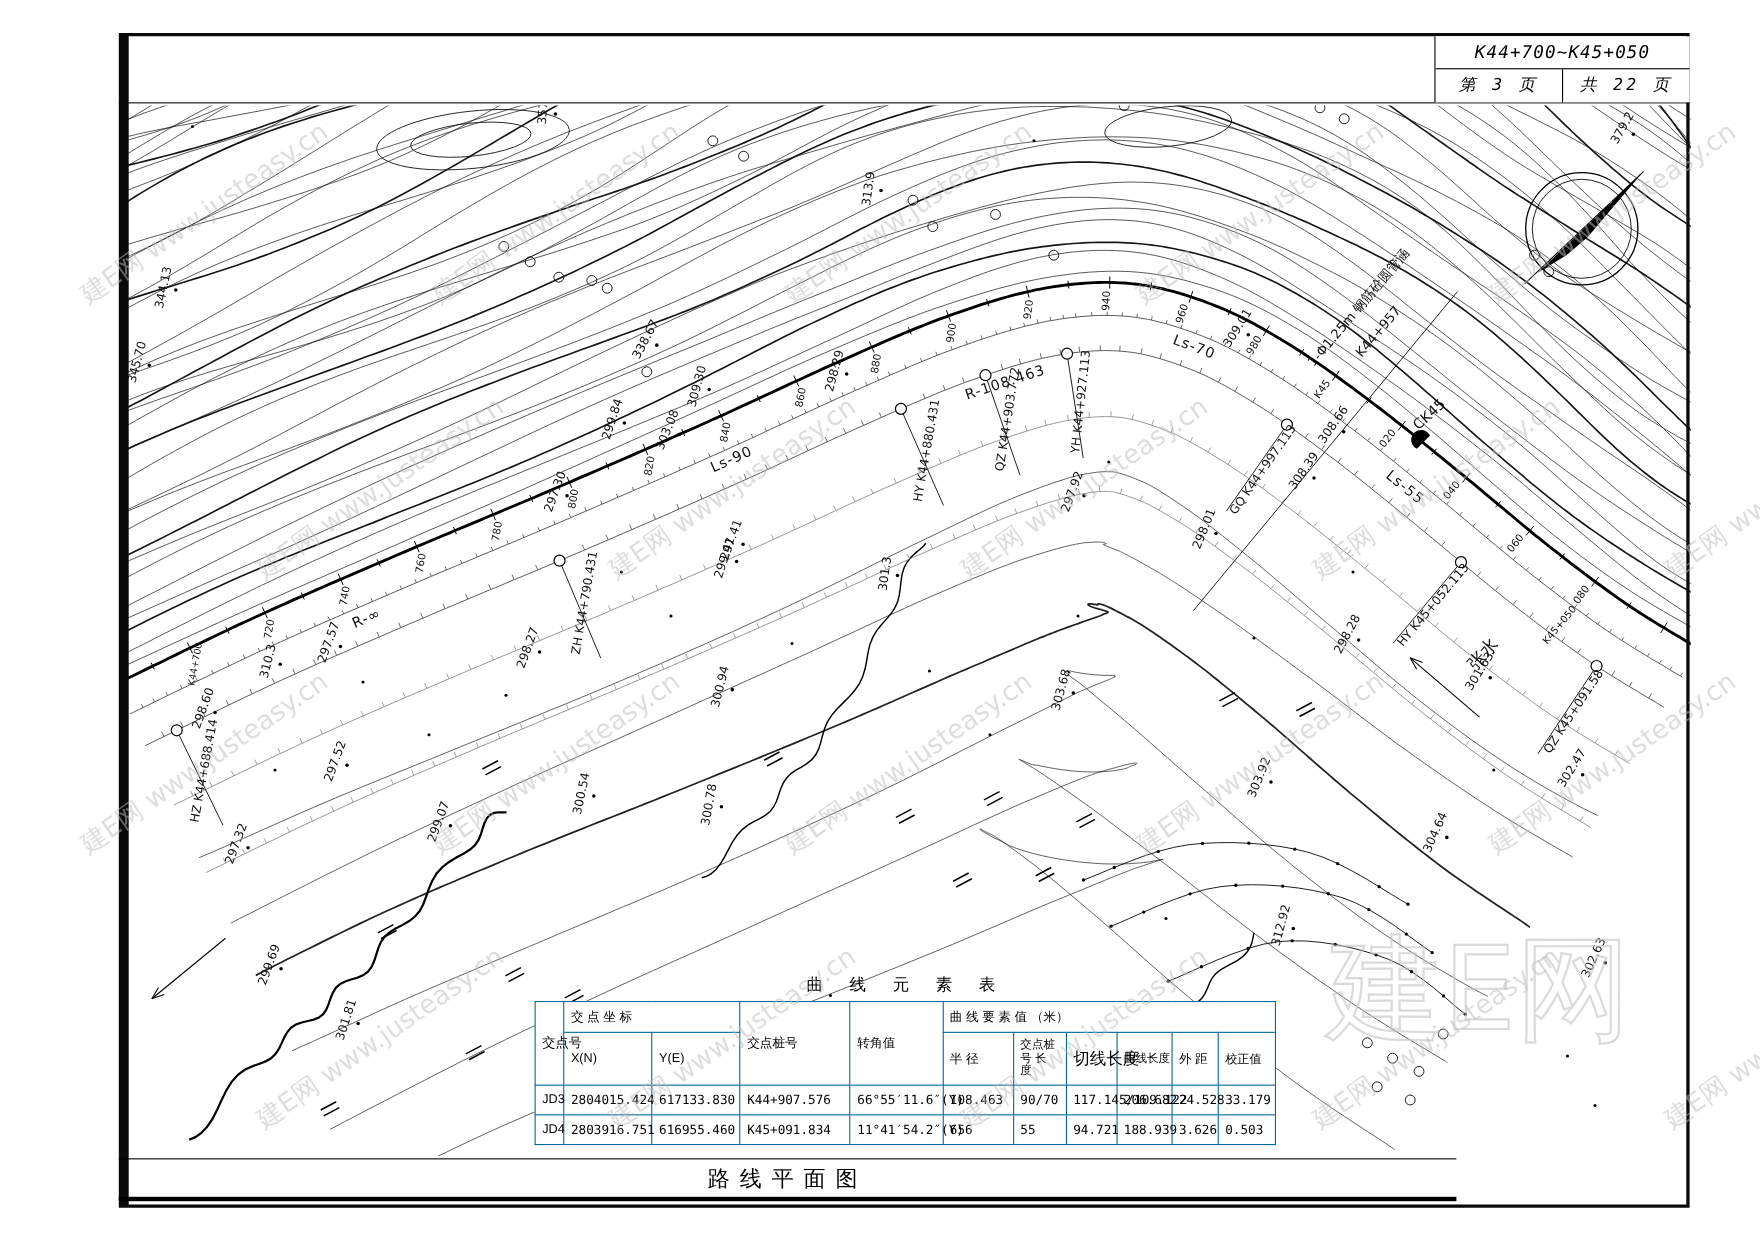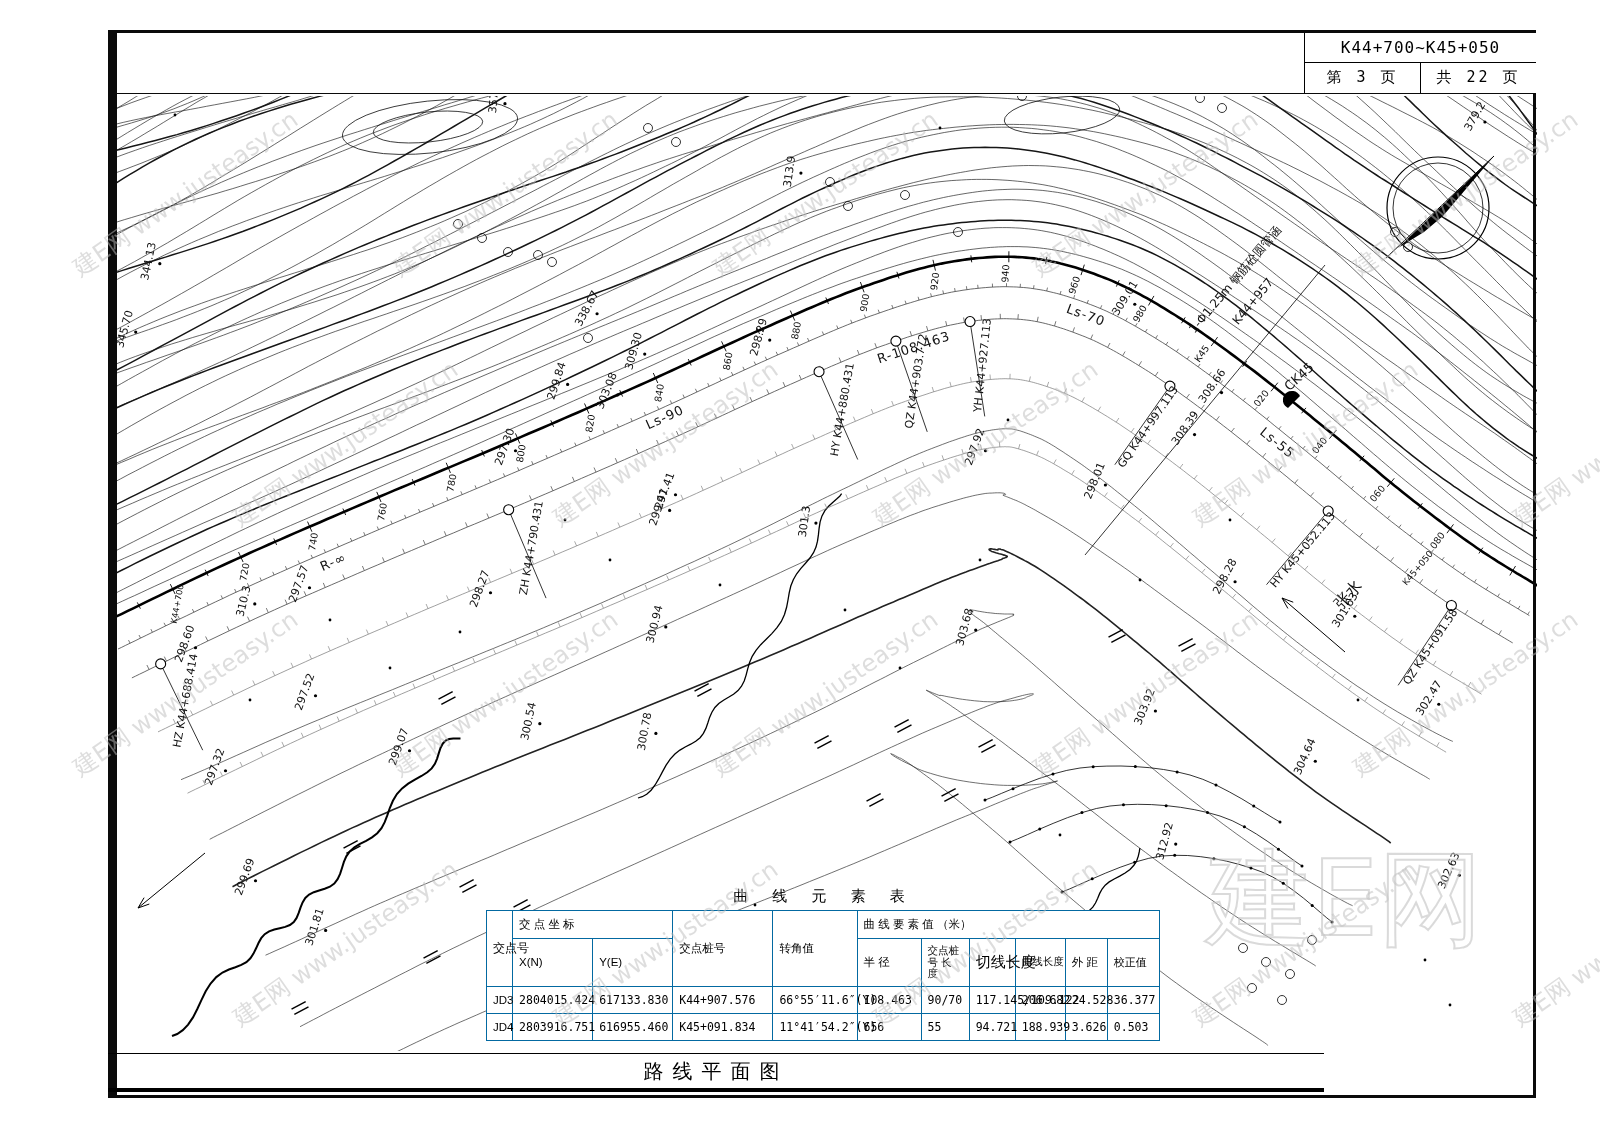--- a/index.html
+++ b/index.html
@@ -1,21 +1,21 @@
 <!DOCTYPE html>
 <html><head>
 <meta charset="utf-8">
 <style>
   html,body{margin:0;padding:0;background:#fff;}
   body{width:1600px;height:1131px;position:relative;font-family:"Liberation Sans",sans-serif;overflow:hidden;}
   #map-svg{position:absolute;left:0;top:0;z-index:1;}
   #wm-svg{position:absolute;left:0;top:0;z-index:9;pointer-events:none;}
   .frame{position:absolute;left:108px;top:30px;width:1428px;height:1068px;border:3px solid #0a0a0a;border-left:9px solid #0a0a0a;z-index:5;pointer-events:none;box-sizing:border-box;}
   .topline{position:absolute;left:108px;top:93px;width:1428px;height:1px;background:#0a0a0a;z-index:5;}
-  .titleblock{position:absolute;left:1304px;top:33px;width:232px;height:60px;z-index:6;background:#fff;border-left:1.5px solid #000;box-sizing:border-box;font-family:"DejaVu Sans Mono","Liberation Mono",monospace;}
+  .titleblock{position:absolute;left:1304px;top:33px;width:232px;height:60px;z-index:6;background:#fff;border-left:1.5px solid #000;box-sizing:border-box;font-family:"DejaVu Sans Mono","Liberation Mono",monospace;font-style:italic;}
   .tb-row1{height:30px;line-height:30px;text-align:center;font-size:16px;letter-spacing:1px;border-bottom:1.5px solid #000;box-sizing:border-box;}
   .tb-row2{height:30px;display:flex;}
   .tb-cell{flex:1;line-height:28px;text-align:center;font-size:15px;letter-spacing:3px;box-sizing:border-box;}
   .tb-cell:first-child{border-right:1.5px solid #000;text-align:center;}
   .footerbar{position:absolute;left:108px;top:1053px;width:1216px;height:39px;border-top:1.5px solid #000;border-bottom:4px solid #000;box-sizing:border-box;z-index:6;display:flex;align-items:center;justify-content:center;font-size:20px;letter-spacing:9px;background:transparent;}
   .tablewrap{position:absolute;left:486px;top:884px;width:676px;z-index:5;}
   .tbl-title{text-align:center;font-size:15px;letter-spacing:10px;height:26px;line-height:24px;color:#000;}
   table.curve{border-collapse:collapse;table-layout:fixed;width:674px;background:#fff;border:1.5px solid #000;}
   table.curve td{border:1px solid #0369a1;text-align:left;vertical-align:middle;padding:6px;font-size:11.5px;color:#000;white-space:nowrap;overflow:visible;}
   .vhead{width:13px;margin:0 auto;word-break:break-all;line-height:1.25;font-size:12px;}
@@ -439,21 +439,21 @@
       <td>JD3</td>
       <td class="num">2804015.424</td>
       <td class="num">617133.830</td>
       <td class="num">K44+907.576</td>
       <td class="ang">66°55′11.6″(Y)</td>
       <td class="num">108.463</td>
       <td class="num">90/70</td>
       <td class="num">117.145/109.122</td>
       <td class="num">206.682</td>
       <td class="num">24.528</td>
-      <td class="num">36.377</td>
+      <td class="num">33.179</td>
     </tr>
     <tr style="height:26px">
       <td>JD4</td>
       <td class="num">2803916.751</td>
       <td class="num">616955.460</td>
       <td class="num">K45+091.834</td>
       <td class="ang">11°41′54.2″(Y)</td>
       <td class="num">656</td>
       <td class="num">55</td>
       <td class="num">94.721</td>

